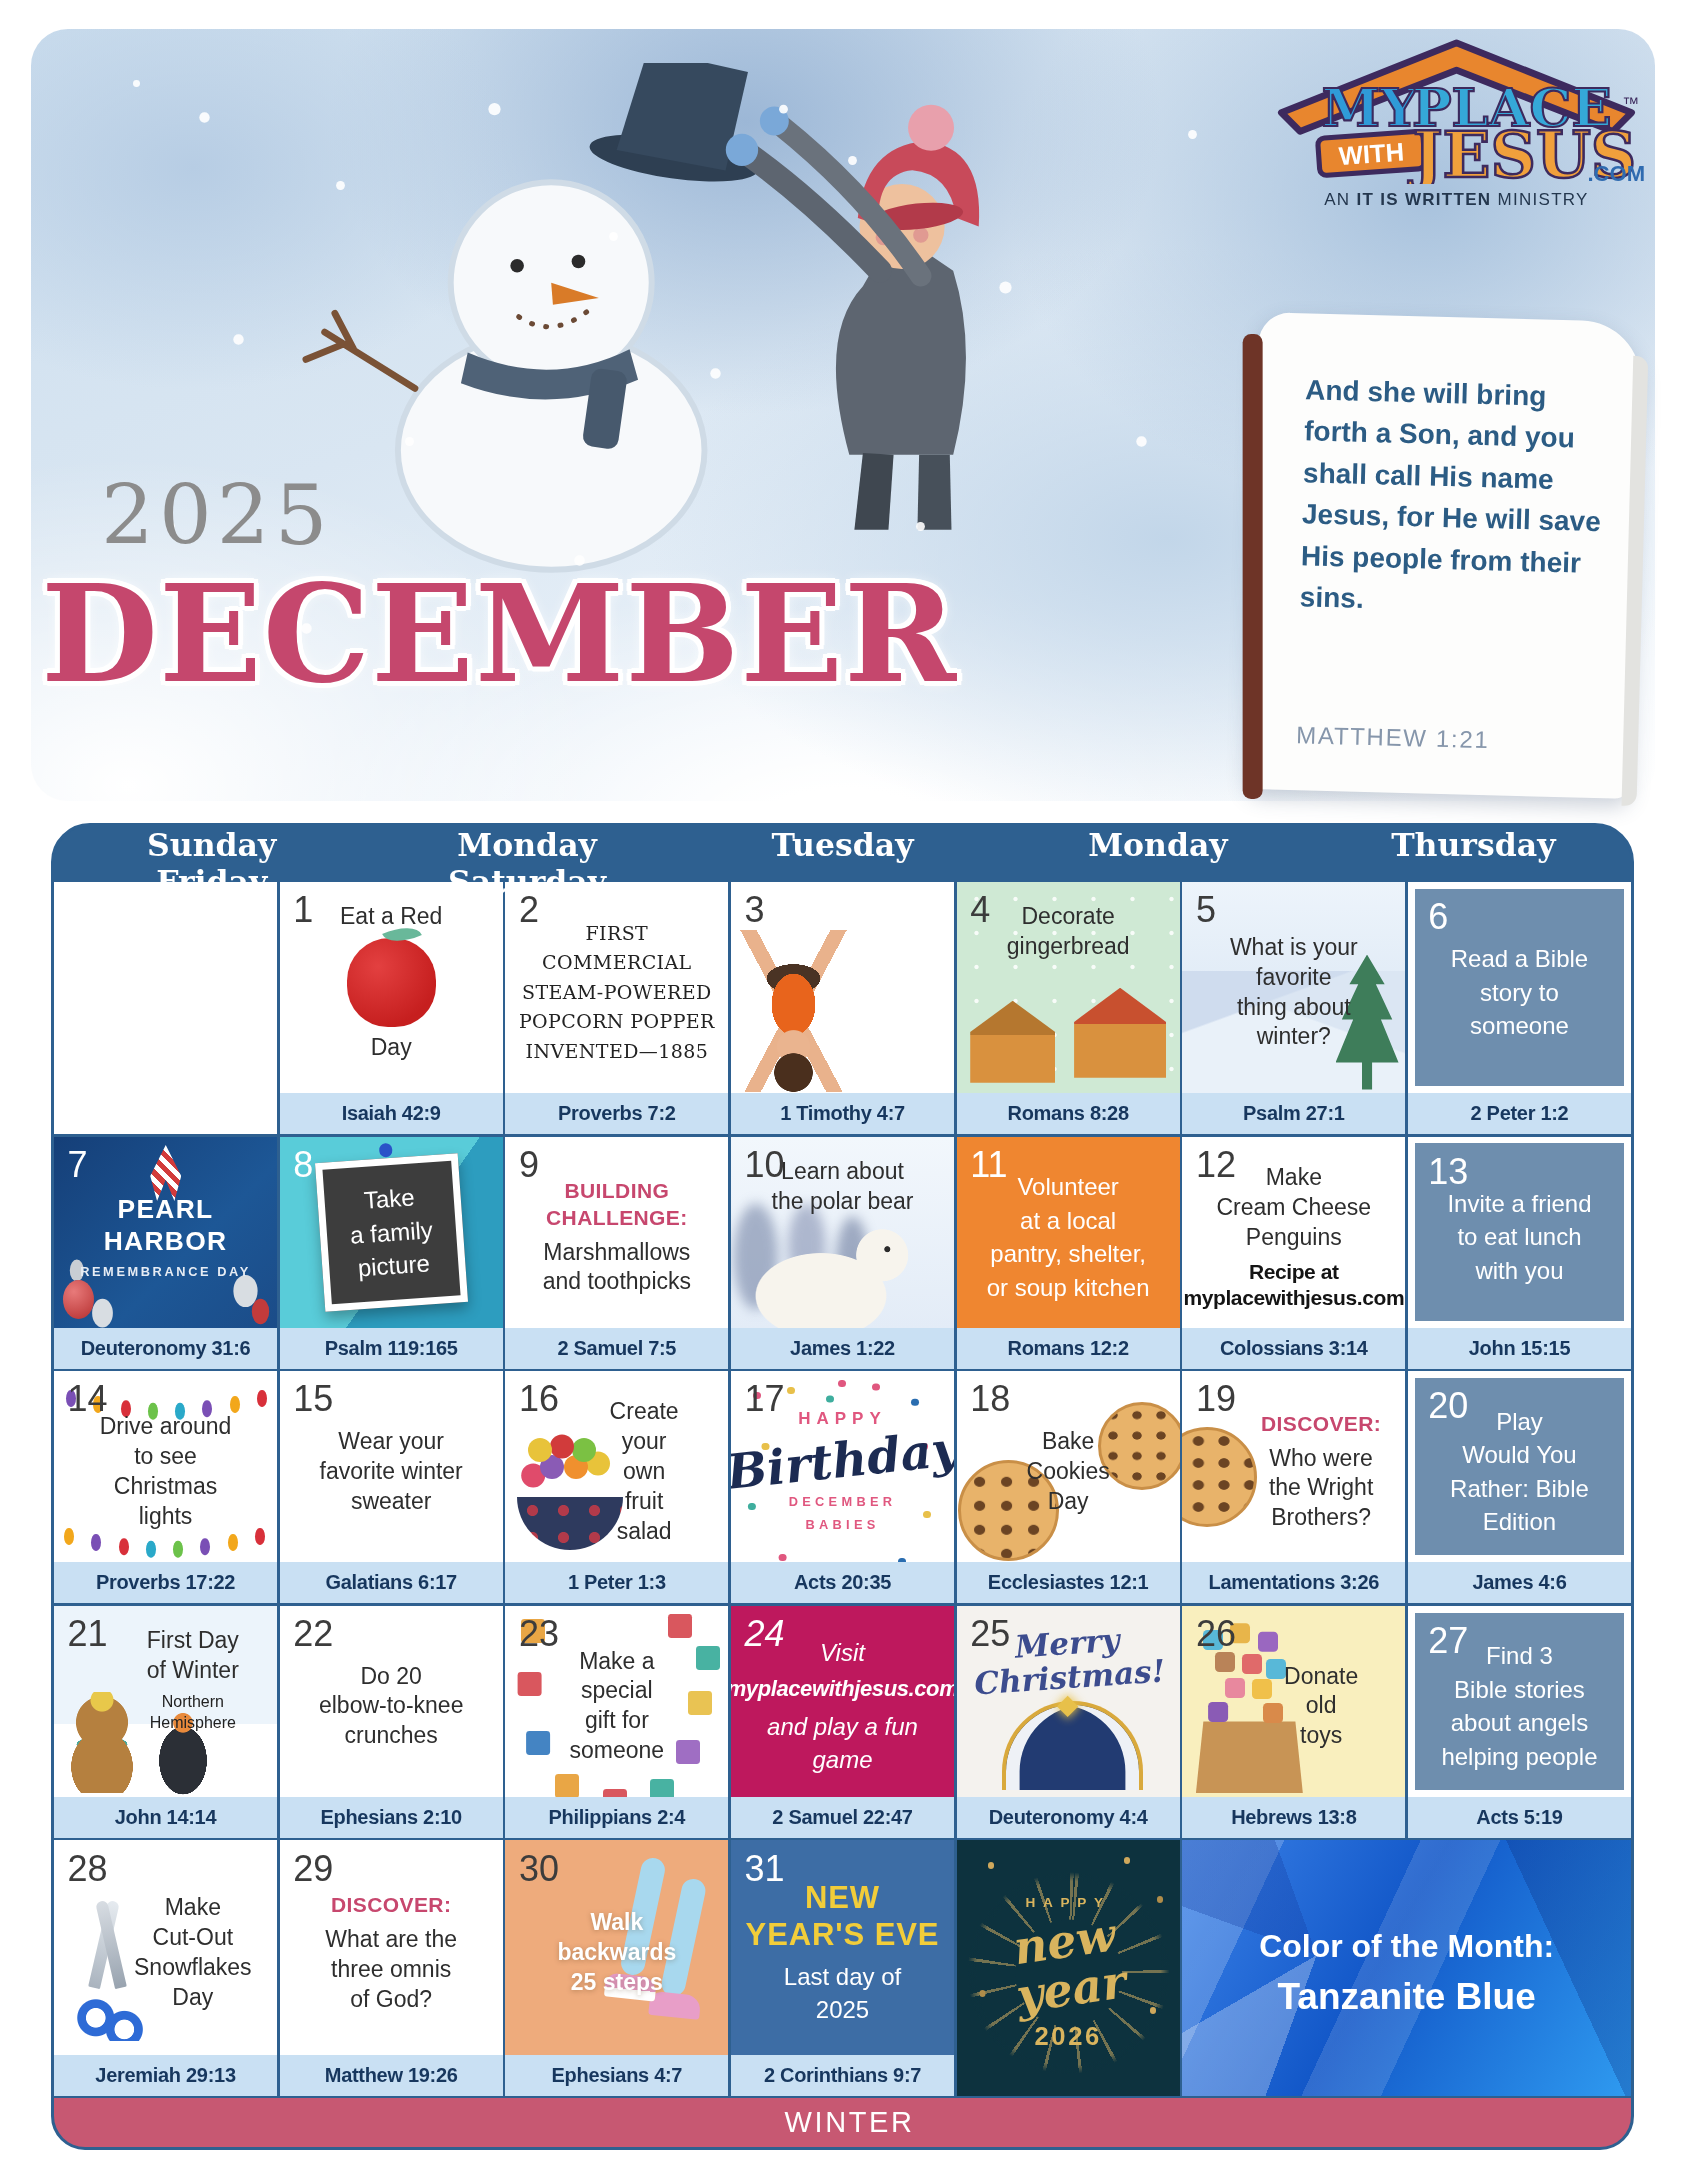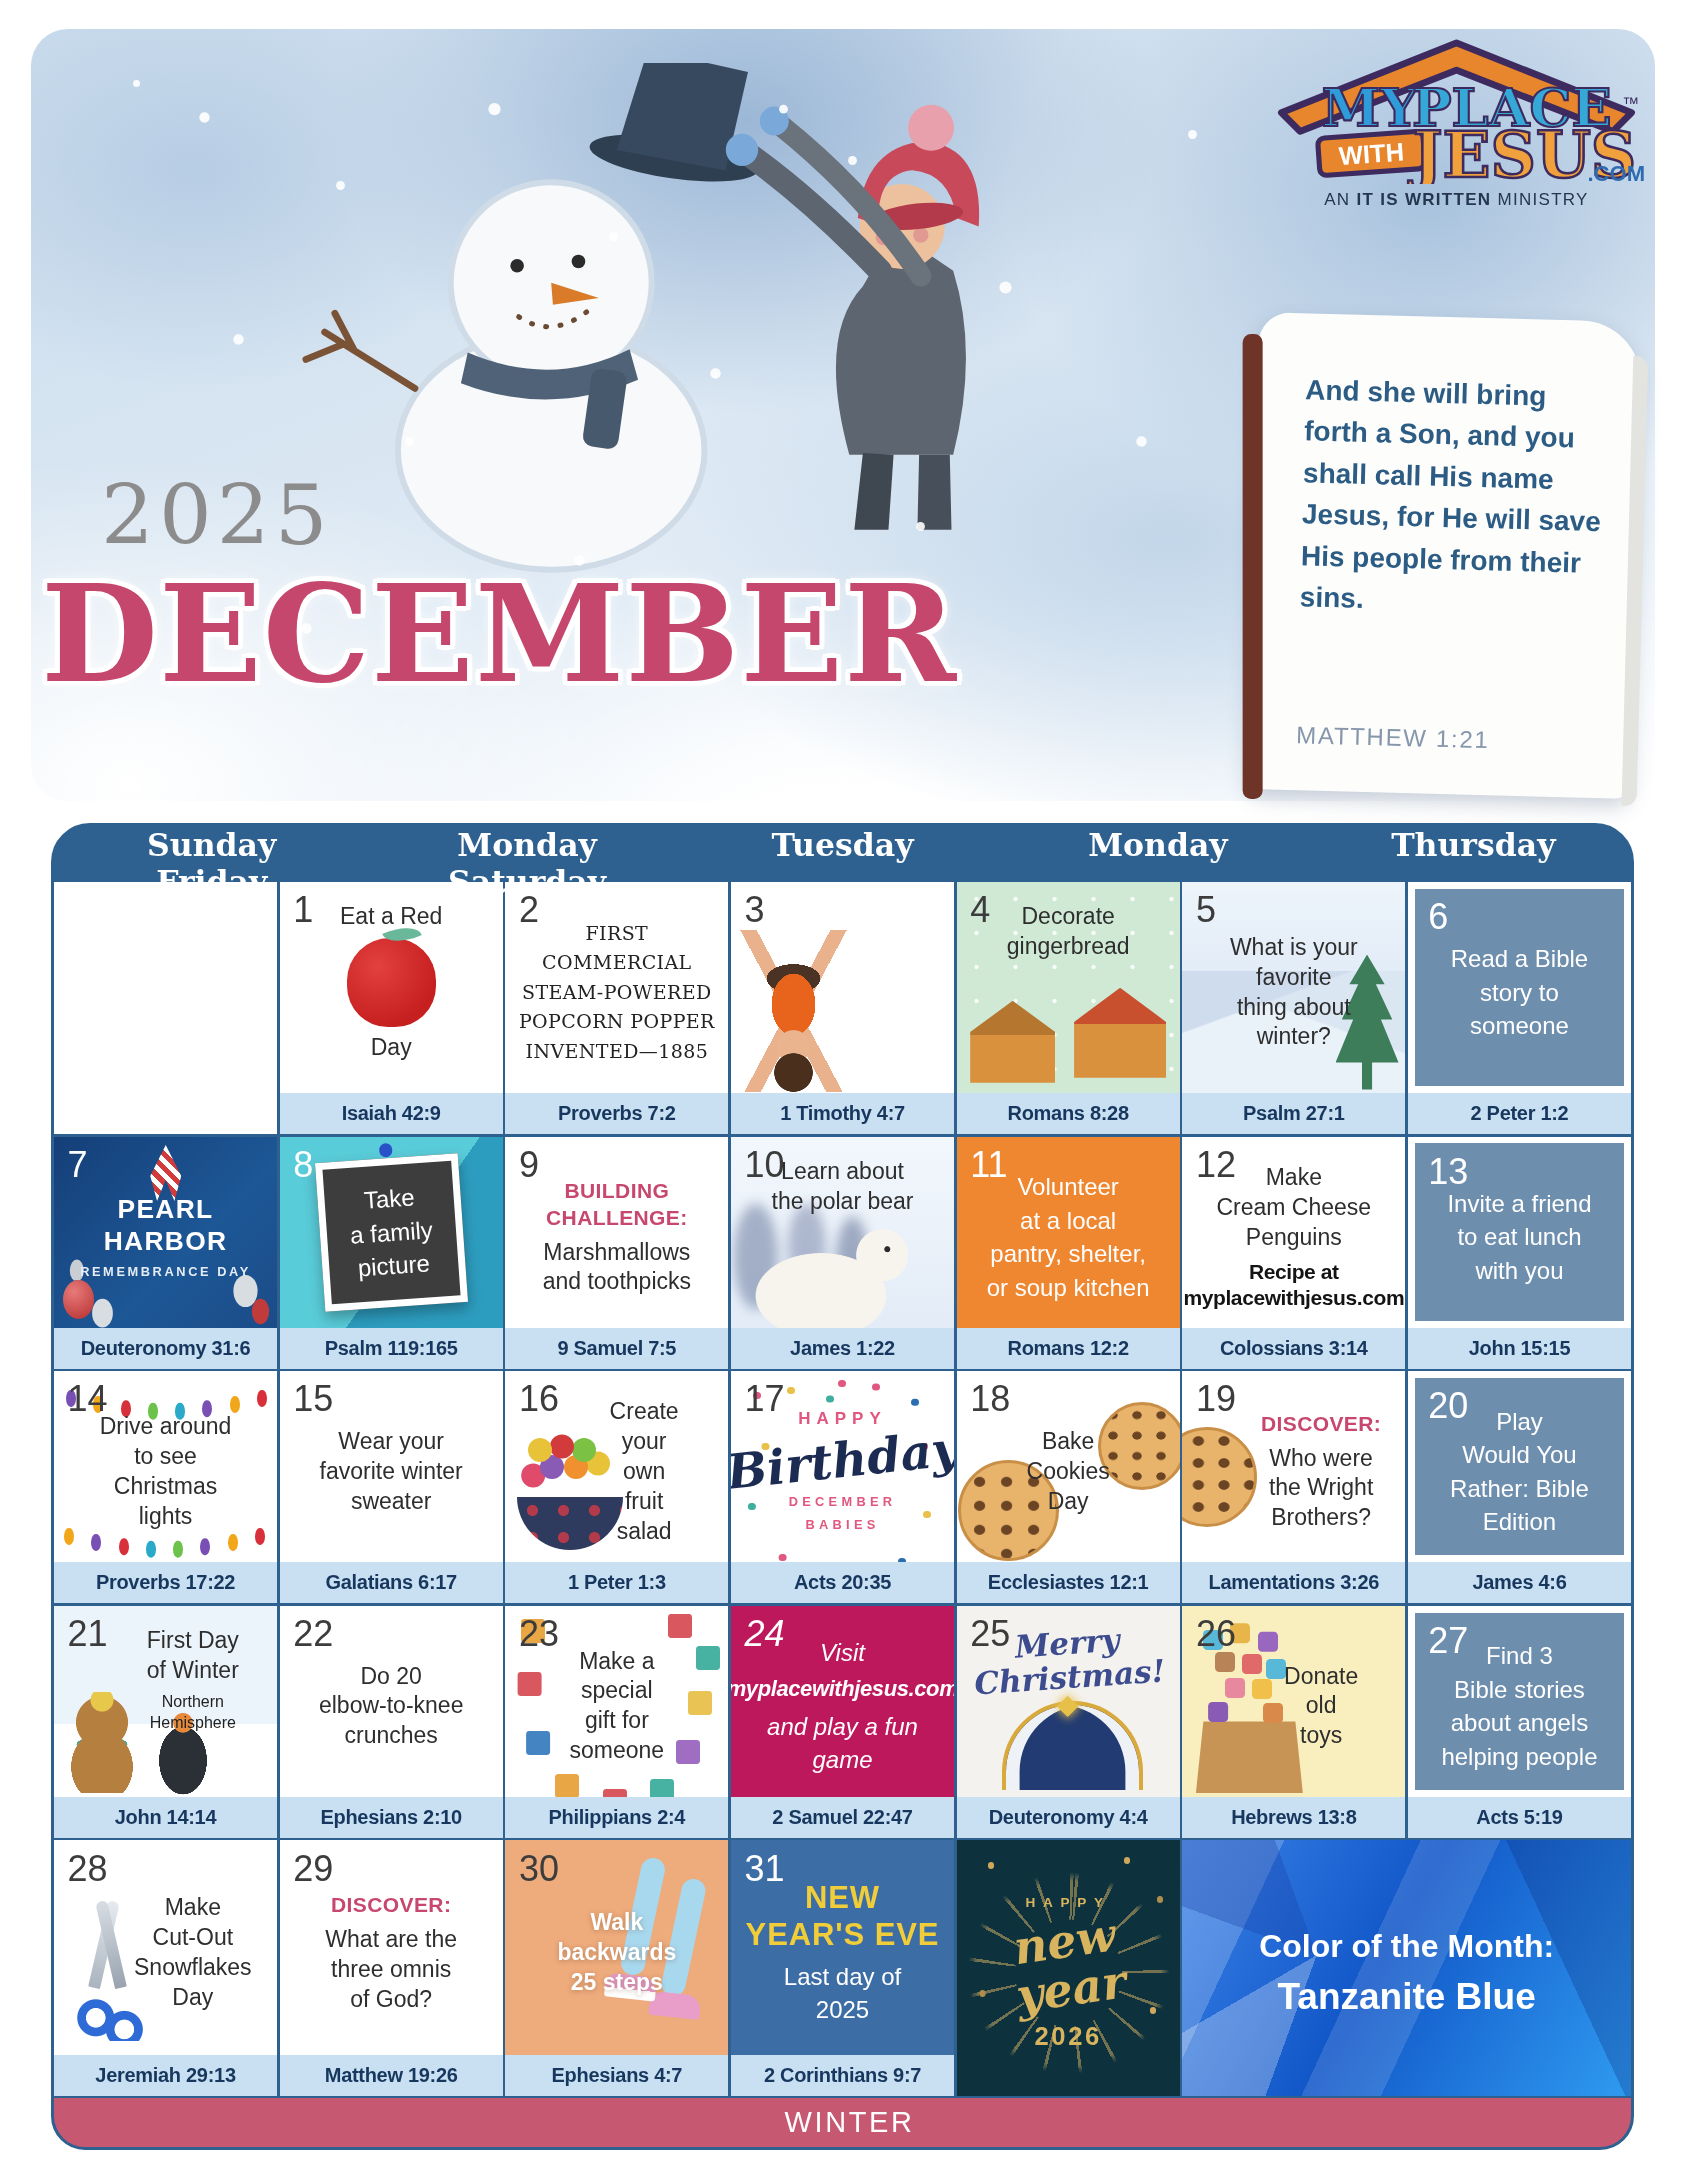--- a/index.html
+++ b/index.html
@@ -440,21 +440,21 @@
           </div>
         </div>
         <div class="cell bg-white">
           <div class="cellbody">
             <span class="daynum">9</span>
             <div class="parts"><div class="part r-badge">BUILDING
 CHALLENGE:</div><div class="part r-title">Marshmallows
 and toothpicks</div></div>
           </div>
           <div class="versebar">
-            <span>9 Samuel 7:5</span>
+            <span>2 Samuel 7:5</span>
           </div>
         </div>
         <div class="cell bg-polar top">
           <div class="cellbody">
             <span class="daynum">10</span>
             <div class="parts"><div class="part r-title">Learn about
 the polar bear</div></div>
           </div>
           <div class="versebar">
             <span>James 1:22</span>

